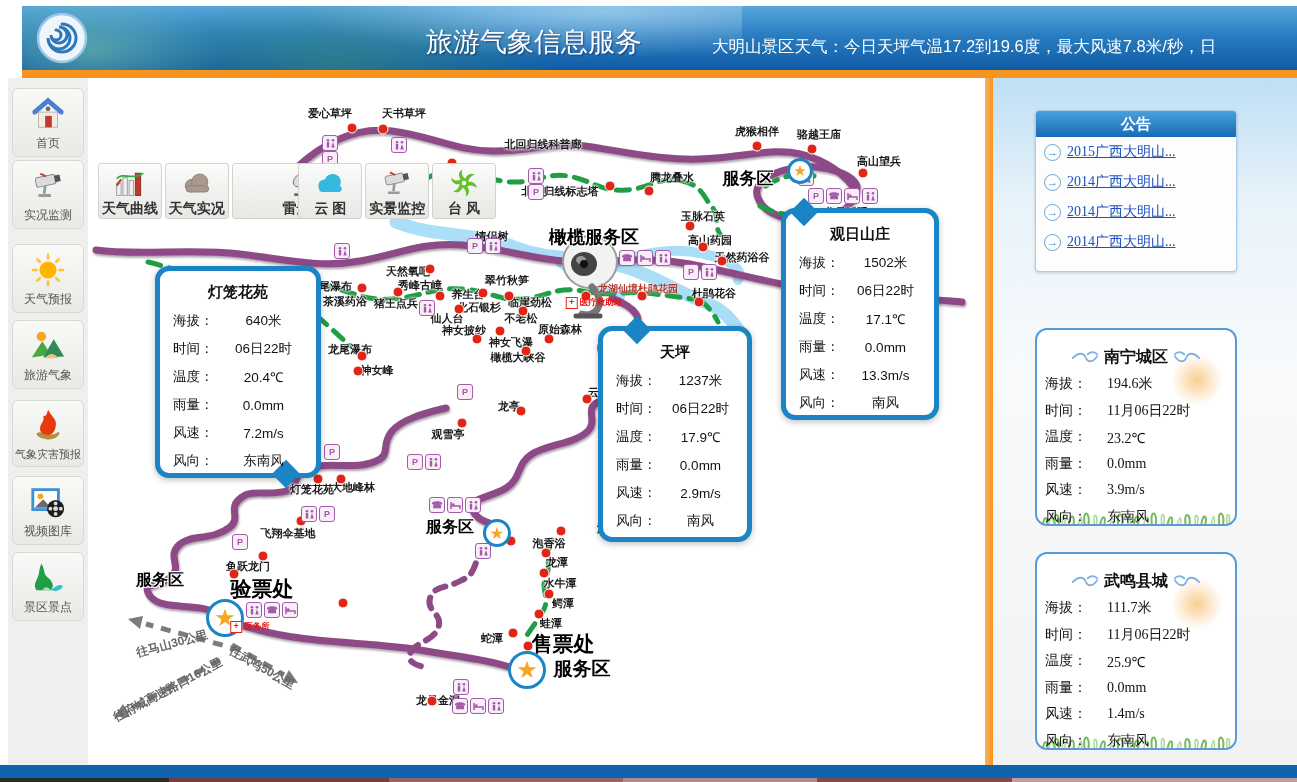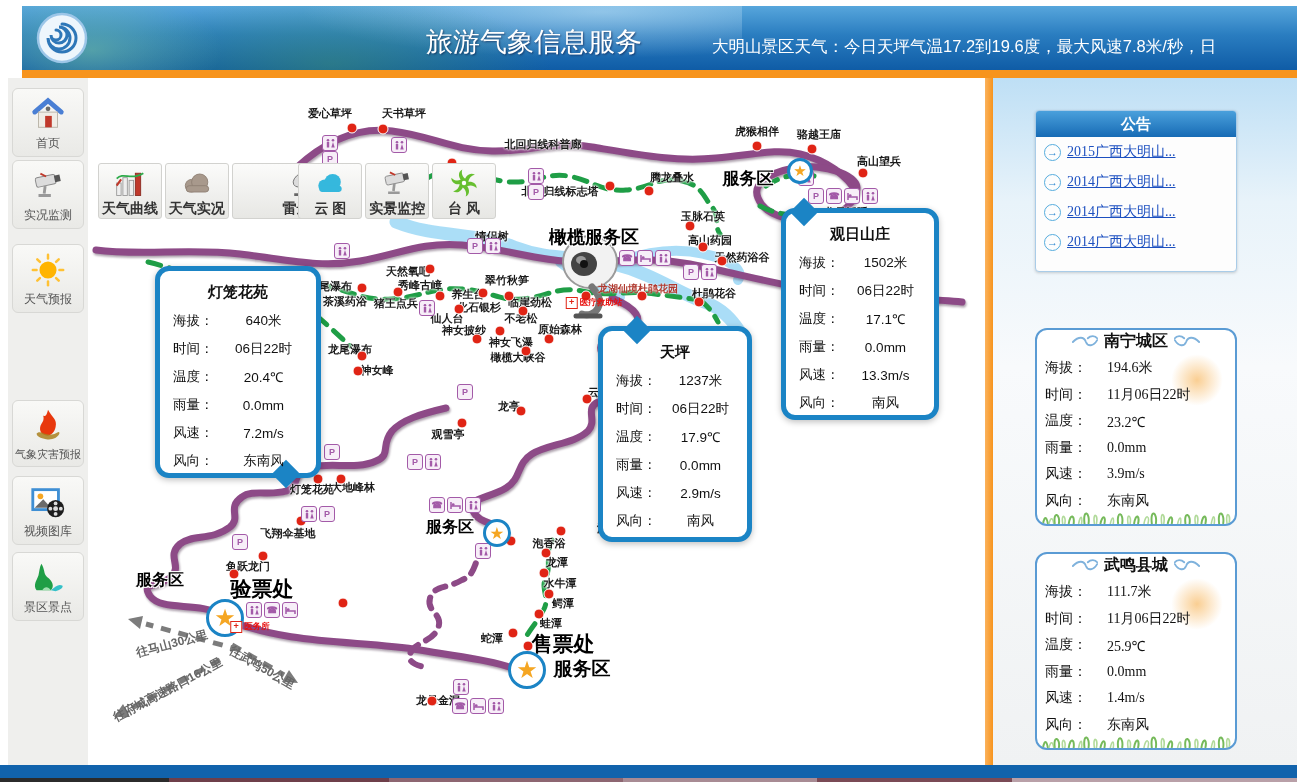--- a/index.html
+++ b/index.html
@@ -70,21 +70,21 @@
     border-radius:4px;box-shadow:0 1px 3px rgba(0,0,0,.18);padding-bottom:14px;}
   .annh{height:26px;background:linear-gradient(180deg,#4aa0dc,#176bb5);color:#fff;font-weight:bold;
     text-align:center;line-height:26px;font-size:15px;border-radius:3px 3px 0 0;}
   .anni{display:flex;align-items:center;gap:6px;height:30px;padding-left:8px;}
   .acirc{flex:0 0 15px;width:15px;height:15px;border:1.5px solid #55acde;border-radius:50%;color:#2a86d0;
     font-size:11px;line-height:15px;text-align:center;}
   .alink{color:#1d50c0;text-decoration:underline;font-size:14px;font-family:"Liberation Serif",serif;cursor:pointer;white-space:nowrap;}
   .card{position:absolute;left:42px;width:202px;height:198px;background:#fff;border:2px solid #5a9bd4;
     border-radius:12px;box-sizing:border-box;overflow:hidden;}
   .c0{top:250px;} .c1{top:474px;}
-  .chead{position:relative;display:flex;justify-content:center;align-items:center;gap:5px;margin-top:1px;
+  .chead{position:relative;display:flex;justify-content:center;align-items:center;gap:5px;margin-top:17px;
     font-weight:bold;font-size:16px;color:#111;z-index:2;}
   .crows{position:relative;z-index:2;margin-top:3px;}
   .crow{display:flex;height:26.5px;align-items:center;padding-left:8px;font-family:"Liberation Serif",serif;
     font-size:14px;color:#111;}
   .crow .plb{flex:0 0 62px;}
   .crow .pvl{text-align:left;padding:0;}
   .sun{position:absolute;right:12px;top:24px;width:52px;height:52px;border-radius:50%;z-index:1;
     background:radial-gradient(circle,rgba(248,190,110,.75),rgba(248,190,110,0) 70%);}
   .grass{position:absolute;bottom:0;left:0;width:100%;height:26px;z-index:1;opacity:.85;}
   #sbadge{position:absolute;right:0;top:577px;width:16px;height:44px;background:#f58220;border-radius:8px 0 0 8px;
@@ -143,20 +143,31 @@
             <line x1="4" y1="20" x2="8" y2="20"></line>
             <line x1="32" y1="20" x2="36" y2="20"></line>
             <line x1="8.7" y1="8.7" x2="11.5" y2="11.5"></line>
             <line x1="28.5" y1="28.5" x2="31.3" y2="31.3"></line>
             <line x1="8.7" y1="31.3" x2="11.5" y2="28.5"></line>
             <line x1="28.5" y1="11.5" x2="31.3" y2="8.7"></line>
           </g>
         </svg>
       </span>
       <div class="side-lb">天气预报</div>
+    </div>
+    <div class="side-btn" style="top: 242px;">
+      <span class="side-ic">
+        <svg width="38" height="38" viewBox="0 0 40 40">
+          <circle cx="13" cy="10" r="5" fill="#f5a623"></circle>
+          <path d="M3 32 L14 15 L23 29 Z" fill="#46a83f"></path>
+          <path d="M15 32 L26 13 L37 31 Z" fill="#2e8b57"></path>
+          <path d="M17 33 C22 26 27 28 31 33 Z" fill="#e8c97a"></path>
+        </svg>
+      </span>
+      <div class="side-lb">旅游气象</div>
     </div>
     <div class="side-btn" style="top: 322px;">
       <span class="side-ic">
         <svg width="38" height="38" viewBox="0 0 40 40">
           <path d="M20 3 C24 11 30 13 28 21 C27 27 22 31 18 30 C12 29 10 23 13 18 C15 15 16 13 15 9 C18 11 19 7 20 3 Z" fill="#e8380d"></path>
           <path d="M8 28 C12 24 16 30 24 29 C30 28 32 24 32 28 C30 33 24 35 18 34 C12 33 8 31 8 28 Z" fill="#a9801f" opacity="0.85"></path>
         </svg>
       </span>
       <div class="side-lb long">气象灾害预报</div>
     </div>

